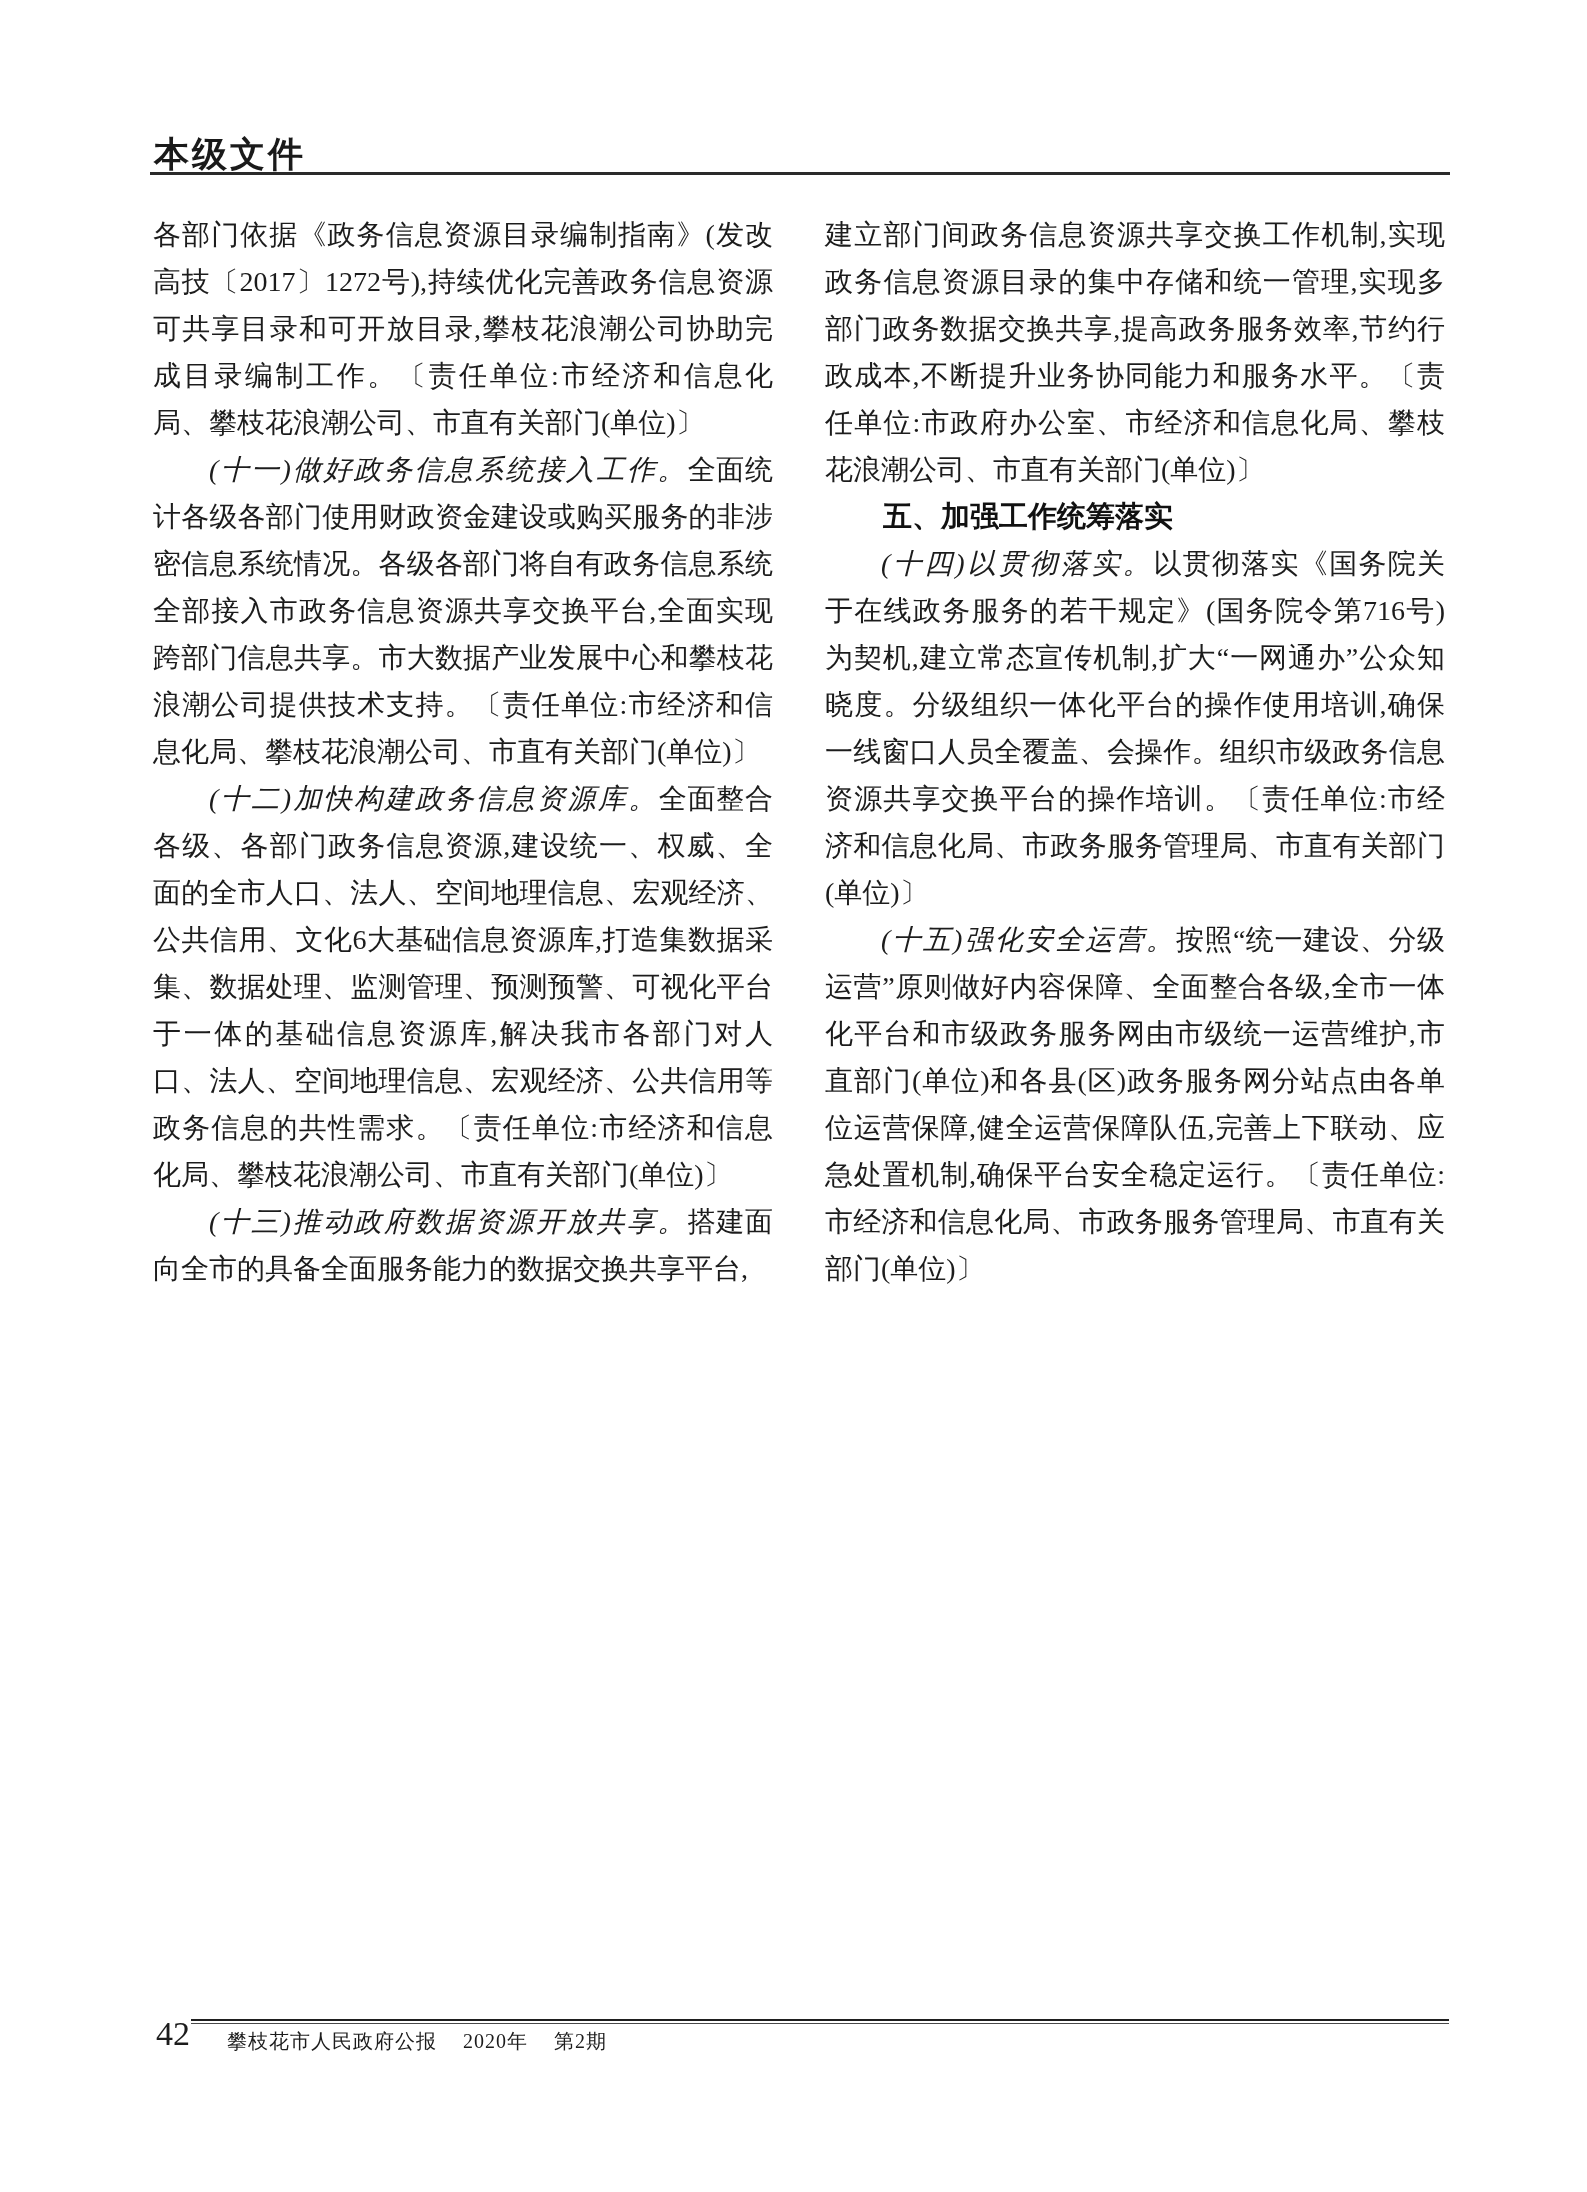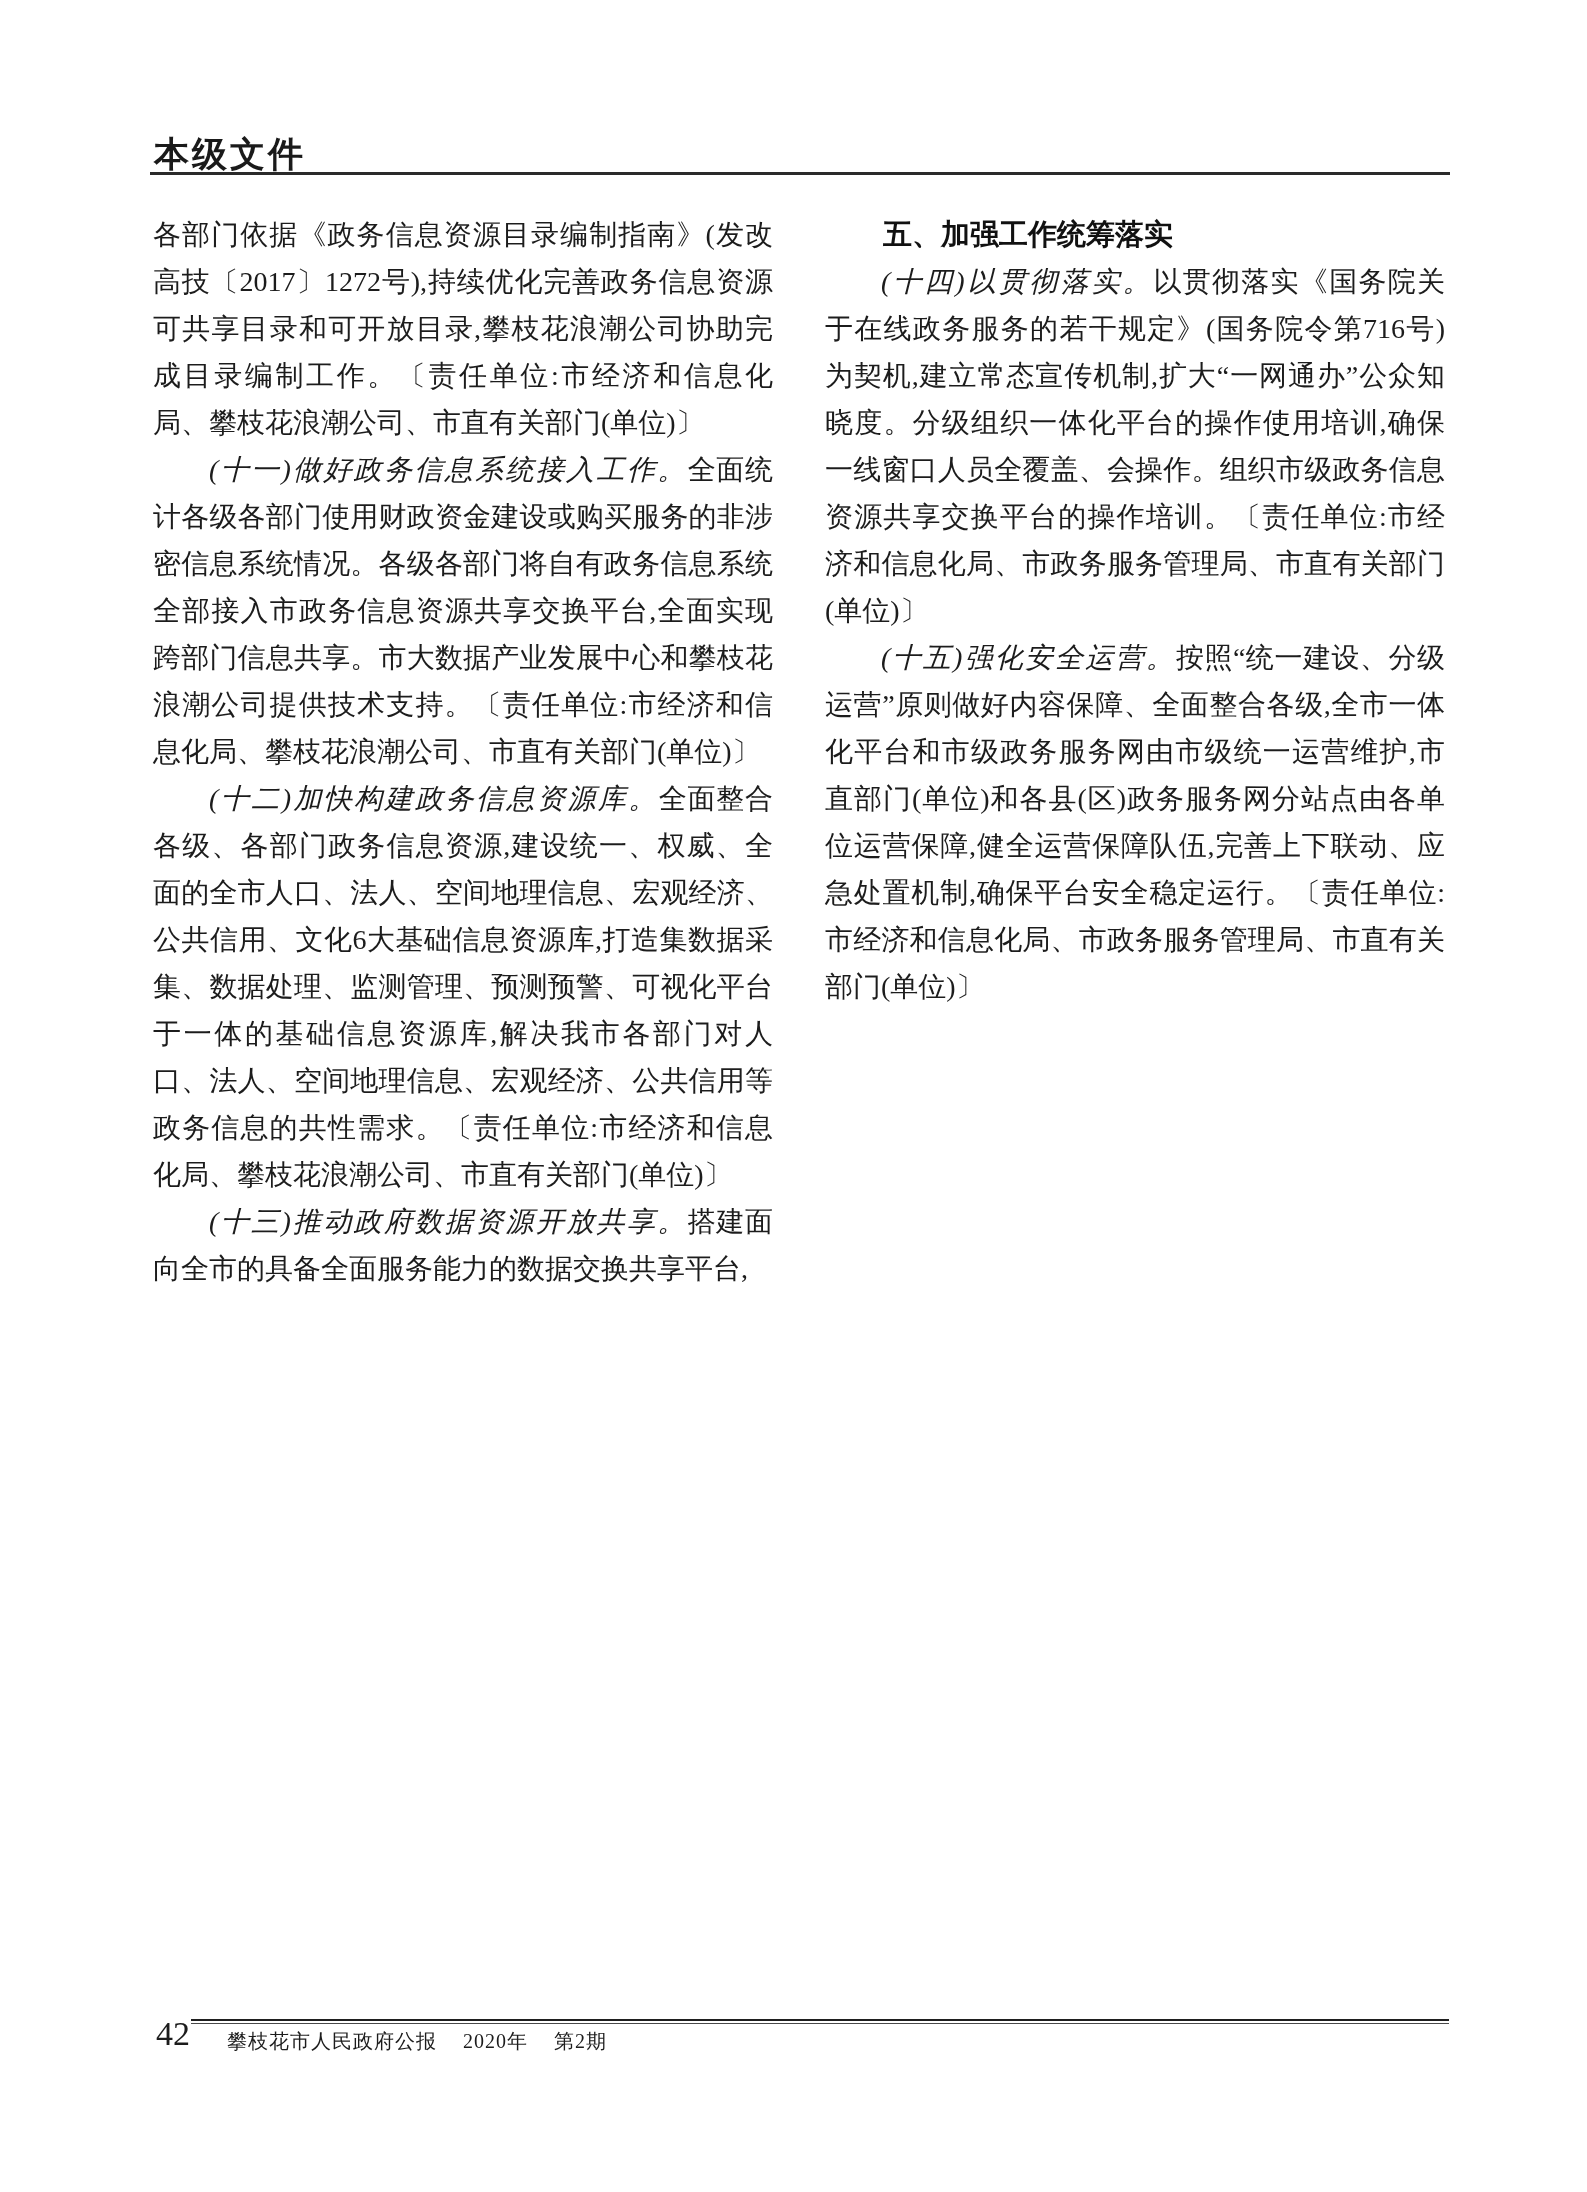--- a/index.html
+++ b/index.html
@@ -122,20 +122,21 @@
   <div class="header-rule"></div>
 
   <div class="columns">
     <div class="column" id="col-left">
         <p class="body-text no-indent"><span>各部门依据《政务信息资源目录编制指南》(发改高技〔2017〕1272号),持续优化完善政务信息资源可共享目录和可开放目录,攀枝花浪潮公司协助完成目录编制工作。〔责任单位:市经济和信息化局、攀枝花浪潮公司、市直有关部门(单位)〕</span></p>
         <p class="body-text"><span class="kai">(十一)做好政务信息系统接入工作。</span><span>全面统计各级各部门使用财政资金建设或购买服务的非涉密信息系统情况。各级各部门将自有政务信息系统全部接入市政务信息资源共享交换平台,全面实现跨部门信息共享。市大数据产业发展中心和攀枝花浪潮公司提供技术支持。〔责任单位:市经济和信息化局、攀枝花浪潮公司、市直有关部门(单位)〕</span></p>
         <p class="body-text"><span class="kai">(十二)加快构建政务信息资源库。</span><span>全面整合各级、各部门政务信息资源,建设统一、权威、全面的全市人口、法人、空间地理信息、宏观经济、公共信用、文化6大基础信息资源库,打造集数据采集、数据处理、监测管理、预测预警、可视化平台于一体的基础信息资源库,解决我市各部门对人口、法人、空间地理信息、宏观经济、公共信用等政务信息的共性需求。〔责任单位:市经济和信息化局、攀枝花浪潮公司、市直有关部门(单位)〕</span></p>
         <p class="body-text"><span class="kai">(十三)推动政府数据资源开放共享。</span><span>搭建面向全市的具备全面服务能力的数据交换共享平台,</span></p>
       </div>
     <div class="column" id="col-right">
+        <p class="body-text no-indent"><span>建立部门间政务信息资源共享交换工作机制,实现政务信息资源目录的集中存储和统一管理,实现多部门政务数据交换共享,提高政务服务效率,节约行政成本,不断提升业务协同能力和服务水平。〔责任单位:市政府办公室、市经济和信息化局、攀枝花浪潮公司、市直有关部门(单位)〕</span></p>
         <p class="heading">五、加强工作统筹落实</p>
         <p class="body-text"><span class="kai">(十四)以贯彻落实。</span><span>以贯彻落实《国务院关于在线政务服务的若干规定》(国务院令第716号)为契机,建立常态宣传机制,扩大“一网通办”公众知晓度。分级组织一体化平台的操作使用培训,确保一线窗口人员全覆盖、会操作。组织市级政务信息资源共享交换平台的操作培训。〔责任单位:市经济和信息化局、市政务服务管理局、市直有关部门(单位)〕</span></p>
         <p class="body-text"><span class="kai">(十五)强化安全运营。</span><span>按照“统一建设、分级运营”原则做好内容保障、全面整合各级,全市一体化平台和市级政务服务网由市级统一运营维护,市直部门(单位)和各县(区)政务服务网分站点由各单位运营保障,健全运营保障队伍,完善上下联动、应急处置机制,确保平台安全稳定运行。〔责任单位:市经济和信息化局、市政务服务管理局、市直有关部门(单位)〕</span></p>
       </div>
   </div>
 
   <div class="page-number">42</div>
   <div class="footer-rule"></div>
   <div class="footer-text">
     <span>攀枝花市人民政府公报</span><span class="sep"></span><span>2020年</span><span class="sep"></span><span>第2期</span>

